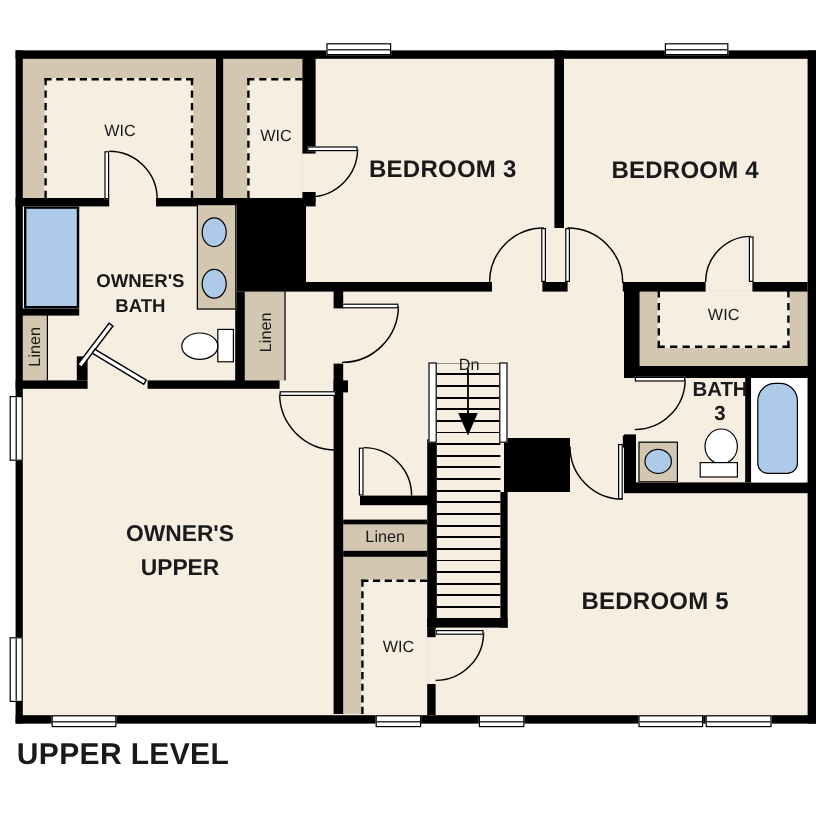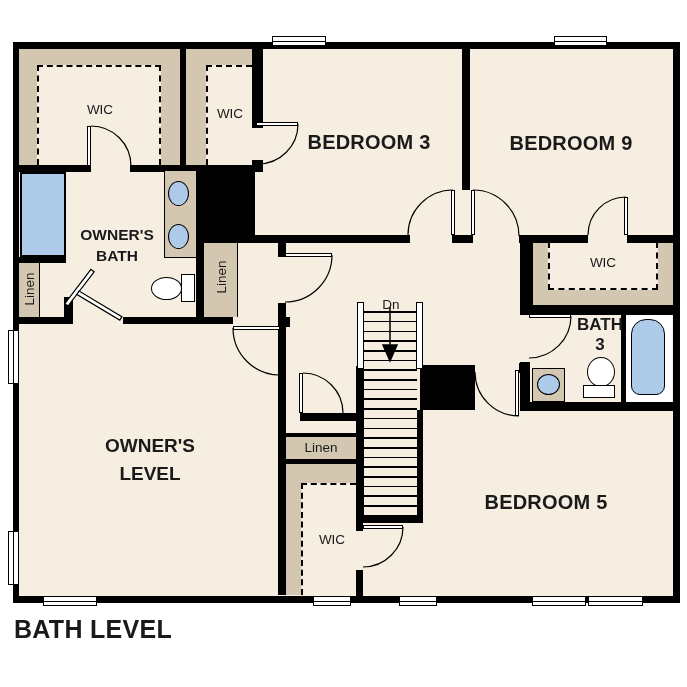--- a/index.html
+++ b/index.html
@@ -162,35 +162,35 @@
   <div class="win win-v" style="left:8px;top:531px;width:11px;height:54px;"></div>
   <div class="win win-h" style="left:43px;top:596px;width:54px;height:10px;"></div>
   <div class="win win-h" style="left:313px;top:596px;width:38px;height:10px;"></div>
   <div class="win win-h" style="left:399px;top:596px;width:38px;height:10px;"></div>
   <div class="win win-h" style="left:532px;top:596px;width:54px;height:10px;"></div>
   <div class="win win-h" style="left:588px;top:596px;width:55px;height:10px;"></div>
 
   <div class="lbl sm" style="left:100px;top:109px;">WIC</div>
   <div class="lbl sm" style="left:230px;top:113px;">WIC</div>
   <div class="lbl big" style="left:369px;top:142px;">BEDROOM 3</div>
-  <div class="lbl big" style="left:571px;top:143px;">BEDROOM 9</div>
+  <div class="lbl big" style="left:571px;top:143px;">BEDROOM 4</div>
   <div class="lbl big" style="left:546px;top:502px;">BEDROOM 5</div>
   <div class="lbl sm" style="left:603px;top:262px;">WIC</div>
   <div class="lbl sm" style="left:332px;top:539px;">WIC</div>
   <div class="lbl obath-lbl" style="left:117px;top:245px;">
     <div>OWNER'S</div>
     <div>BATH</div>
   </div>
   <div class="lbl suite-lbl" style="left:150px;top:460px;">
     <div>OWNER'S</div>
-    <div>LEVEL</div>
+    <div>UPPER</div>
   </div>
   <div class="lbl bath3-lbl" style="left:600px;top:335px;">
     <div>BATH</div>
     <div>3</div>
   </div>
   <div class="lbl sm rot" style="left:29px;top:289px;">Linen</div>
   <div class="lbl sm rot" style="left:221px;top:277px;">Linen</div>
   <div class="lbl sm" style="left:321px;top:447px;">Linen</div>
   <div class="lbl sm" style="left:391px;top:304px;">Dn</div>
 
-  <div class="title">BATH LEVEL</div>
+  <div class="title">UPPER LEVEL</div>
 </div>
 
 </body></html>

